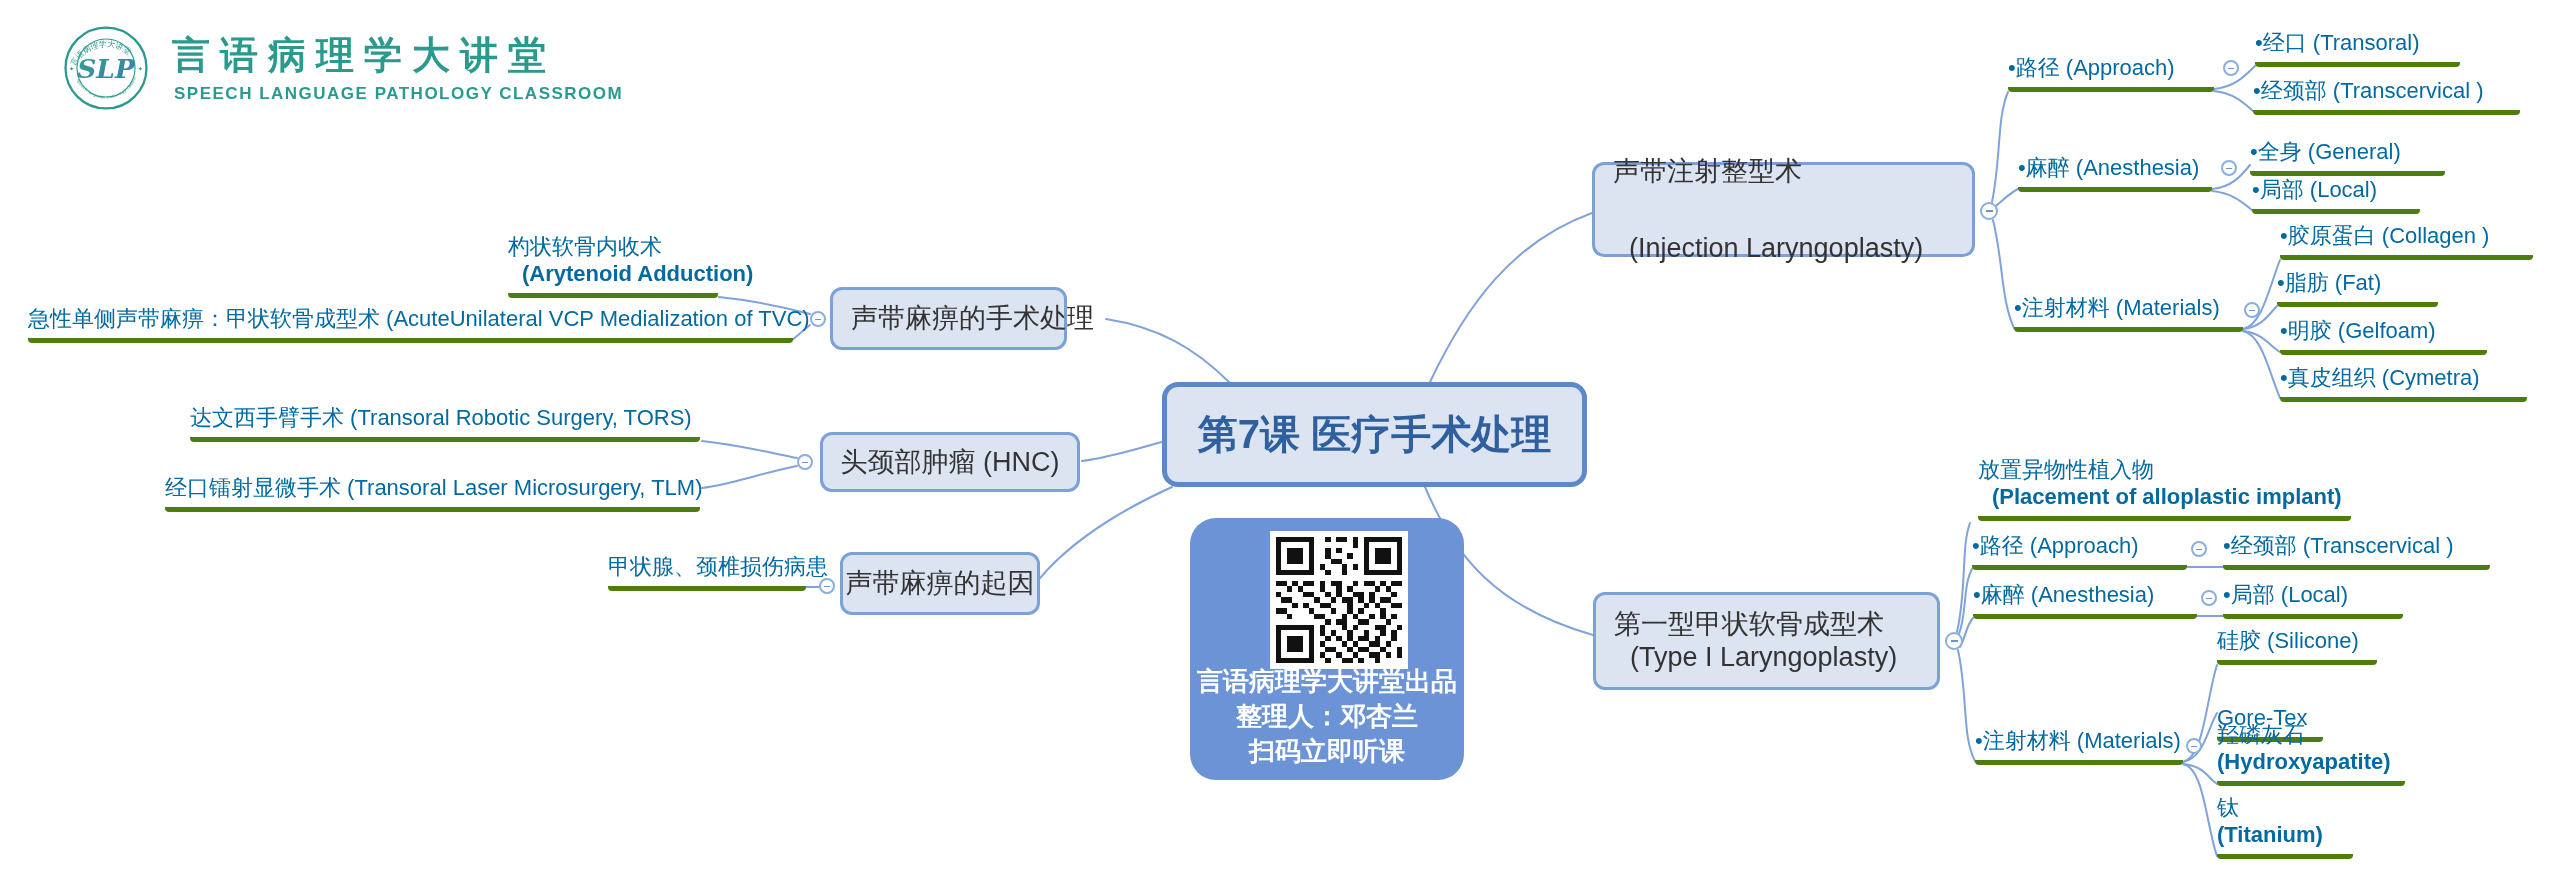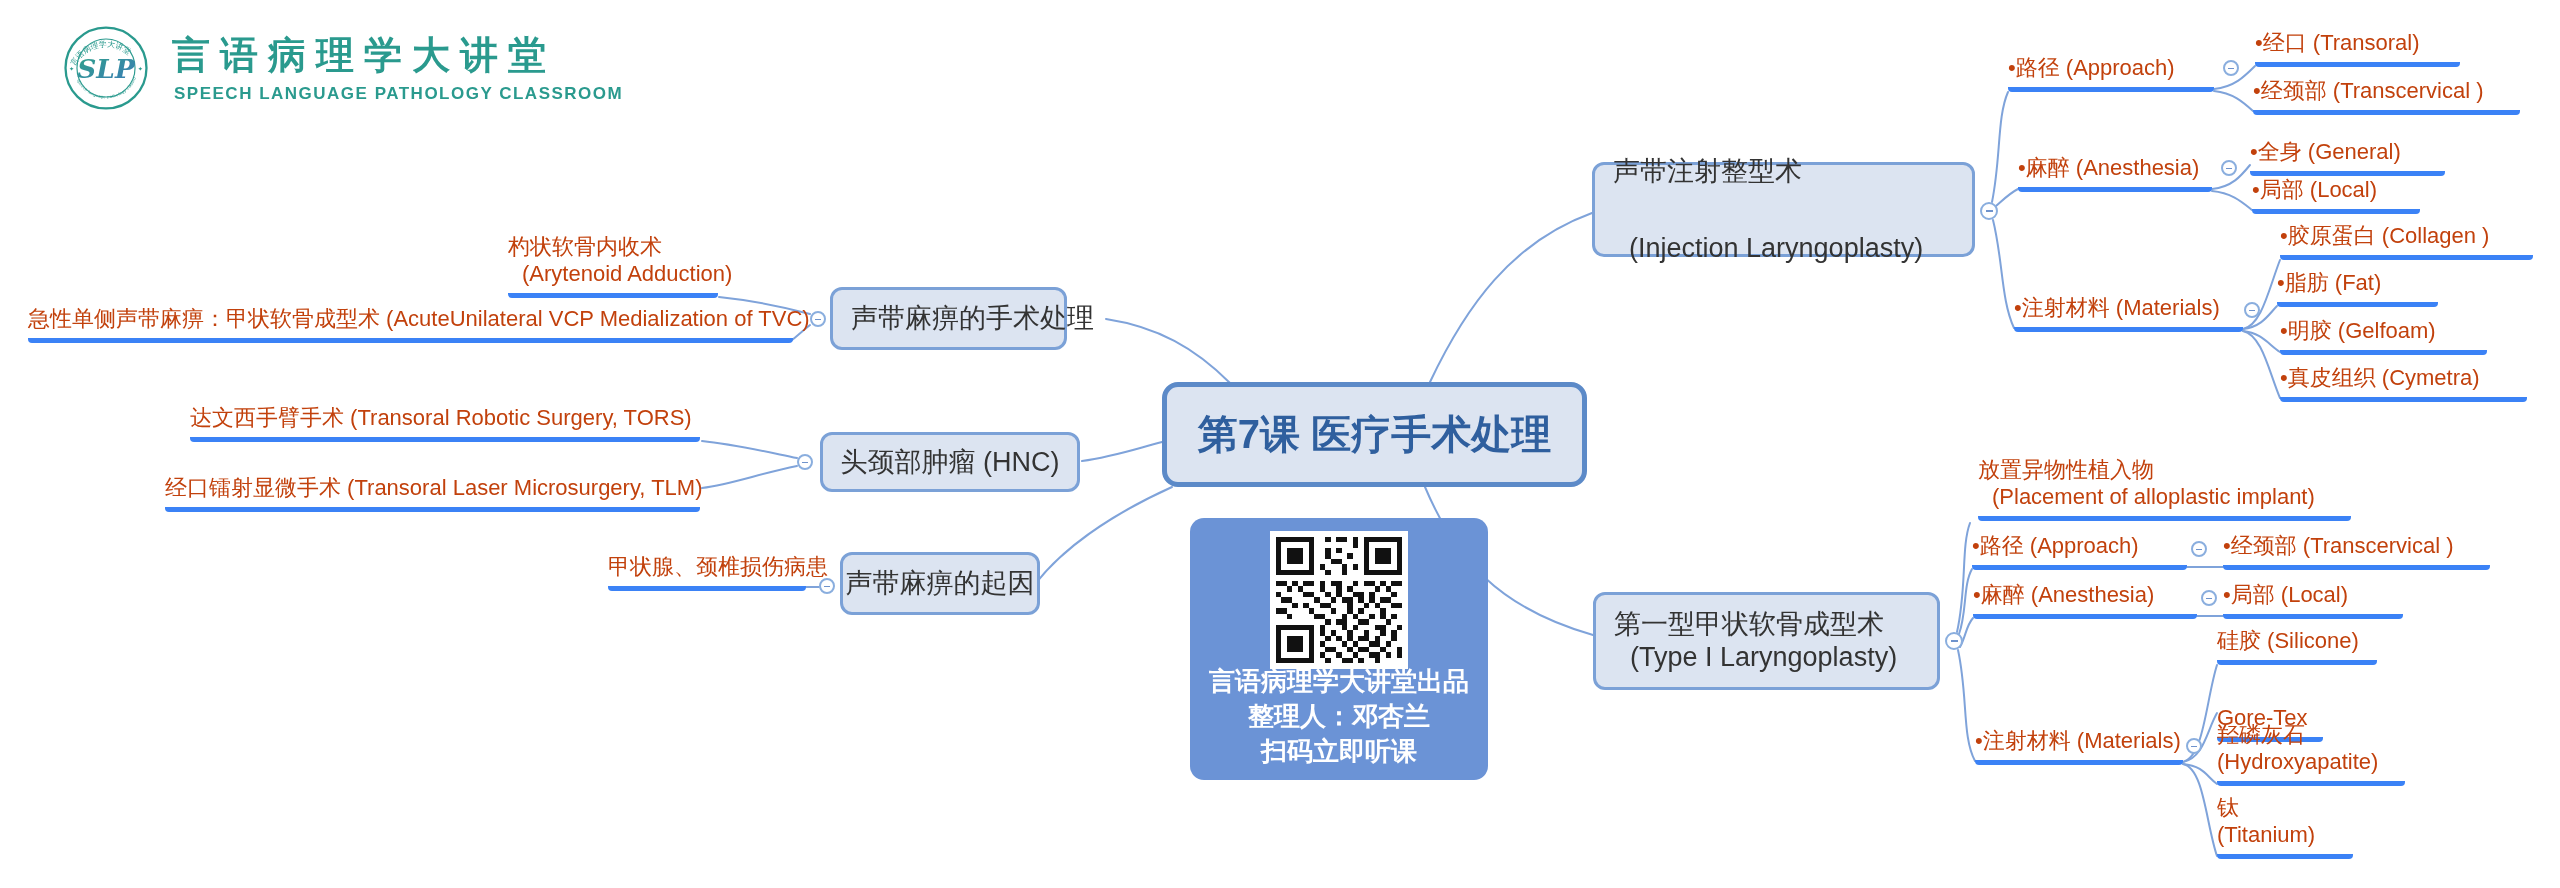--- a/index.html
+++ b/index.html
@@ -2,23 +2,23 @@
 <html><head>
 <meta charset="utf-8">
 <style>
   html,body{margin:0;padding:0;background:#ffffff;}
   .stage{position:relative;width:2560px;height:888px;background:#fff;overflow:hidden;
          font-family:"Liberation Sans","DejaVu Sans",sans-serif;color:#2b2b2b;}
   svg.wires{position:absolute;left:0;top:0;pointer-events:none;}
   .wire{fill:none;stroke:#7fa3da;stroke-width:2;stroke-linecap:round;}
 
   
-  .lnode{position:absolute;white-space:nowrap;font-size:22px;line-height:27px;color:#c2410c;
-         padding-bottom:6px;border-bottom:5px solid #3b82f6;border-radius:0 0 4px 4px;}
-  .lnode .l2{display:block;padding-left:14px;}
+  .lnode{position:absolute;white-space:nowrap;font-size:22px;line-height:27px;color:#0369a1;
+         padding-bottom:6px;border-bottom:5px solid #4d7c0f;border-radius:0 0 4px 4px;}
+  .lnode .l2{display:block;padding-left:14px;font-weight:bold;}
   .ctr{text-align:left;}
 
   
   .bnode{position:absolute;box-sizing:border-box;background:#dce4f1;border:3px solid #7ba1d7;
          border-radius:12px;display:flex;flex-direction:column;justify-content:center;
          font-size:27px;line-height:33px;color:#333;padding:6px 18px;white-space:nowrap;}
   .bnode.center-title{border:5px solid #5c8ac8;border-radius:16px;align-items:center;
          font-size:40px;font-weight:bold;color:#2f5f9e;}
   .bnode .bl2{padding-left:16px;}
 
@@ -111,21 +111,21 @@
       <text x="50" y="61" text-anchor="middle" font-size="30" font-style="italic" font-weight="bold" font-family="DejaVu Serif, Liberation Serif, serif" fill="url(#slpg)">SLP</text>
     </svg>
     <div class="brand-cn">言语病理学大讲堂</div>
     <div class="brand-en">SPEECH LANGUAGE PATHOLOGY CLASSROOM</div>
   </div>
 
   <div class="bnode center-title" style="left:1162px;top:382px;width:425px;height:105px;">
     <span>第7课 医疗手术处理</span>
   </div>
 
-  <div class="qr-card" style="left:1190px;top:518px;width:298px;height:262px;">
+  <div class="qr-card" style="left:1190px;top:518px;width:274px;height:262px;border-radius:26px;">
     <div class="qr-img" style="left:80px;top:13px;width:138px;height:138px;">
       <svg width="138" height="138" viewBox="0 0 25 25" shape-rendering="crispEdges">
         <rect x="0" y="0" width="25" height="25" fill="#fff"></rect>
         <g fill="#111">
           <rect x="1" y="1" width="7" height="7"></rect>
             <rect x="17" y="1" width="7" height="7"></rect>
             <rect x="1" y="17" width="7" height="7"></rect>
           <rect x="2" y="2" width="5" height="5" fill="#fff"></rect>
             <rect x="18" y="2" width="5" height="5" fill="#fff"></rect>
             <rect x="2" y="18" width="5" height="5" fill="#fff"></rect>

